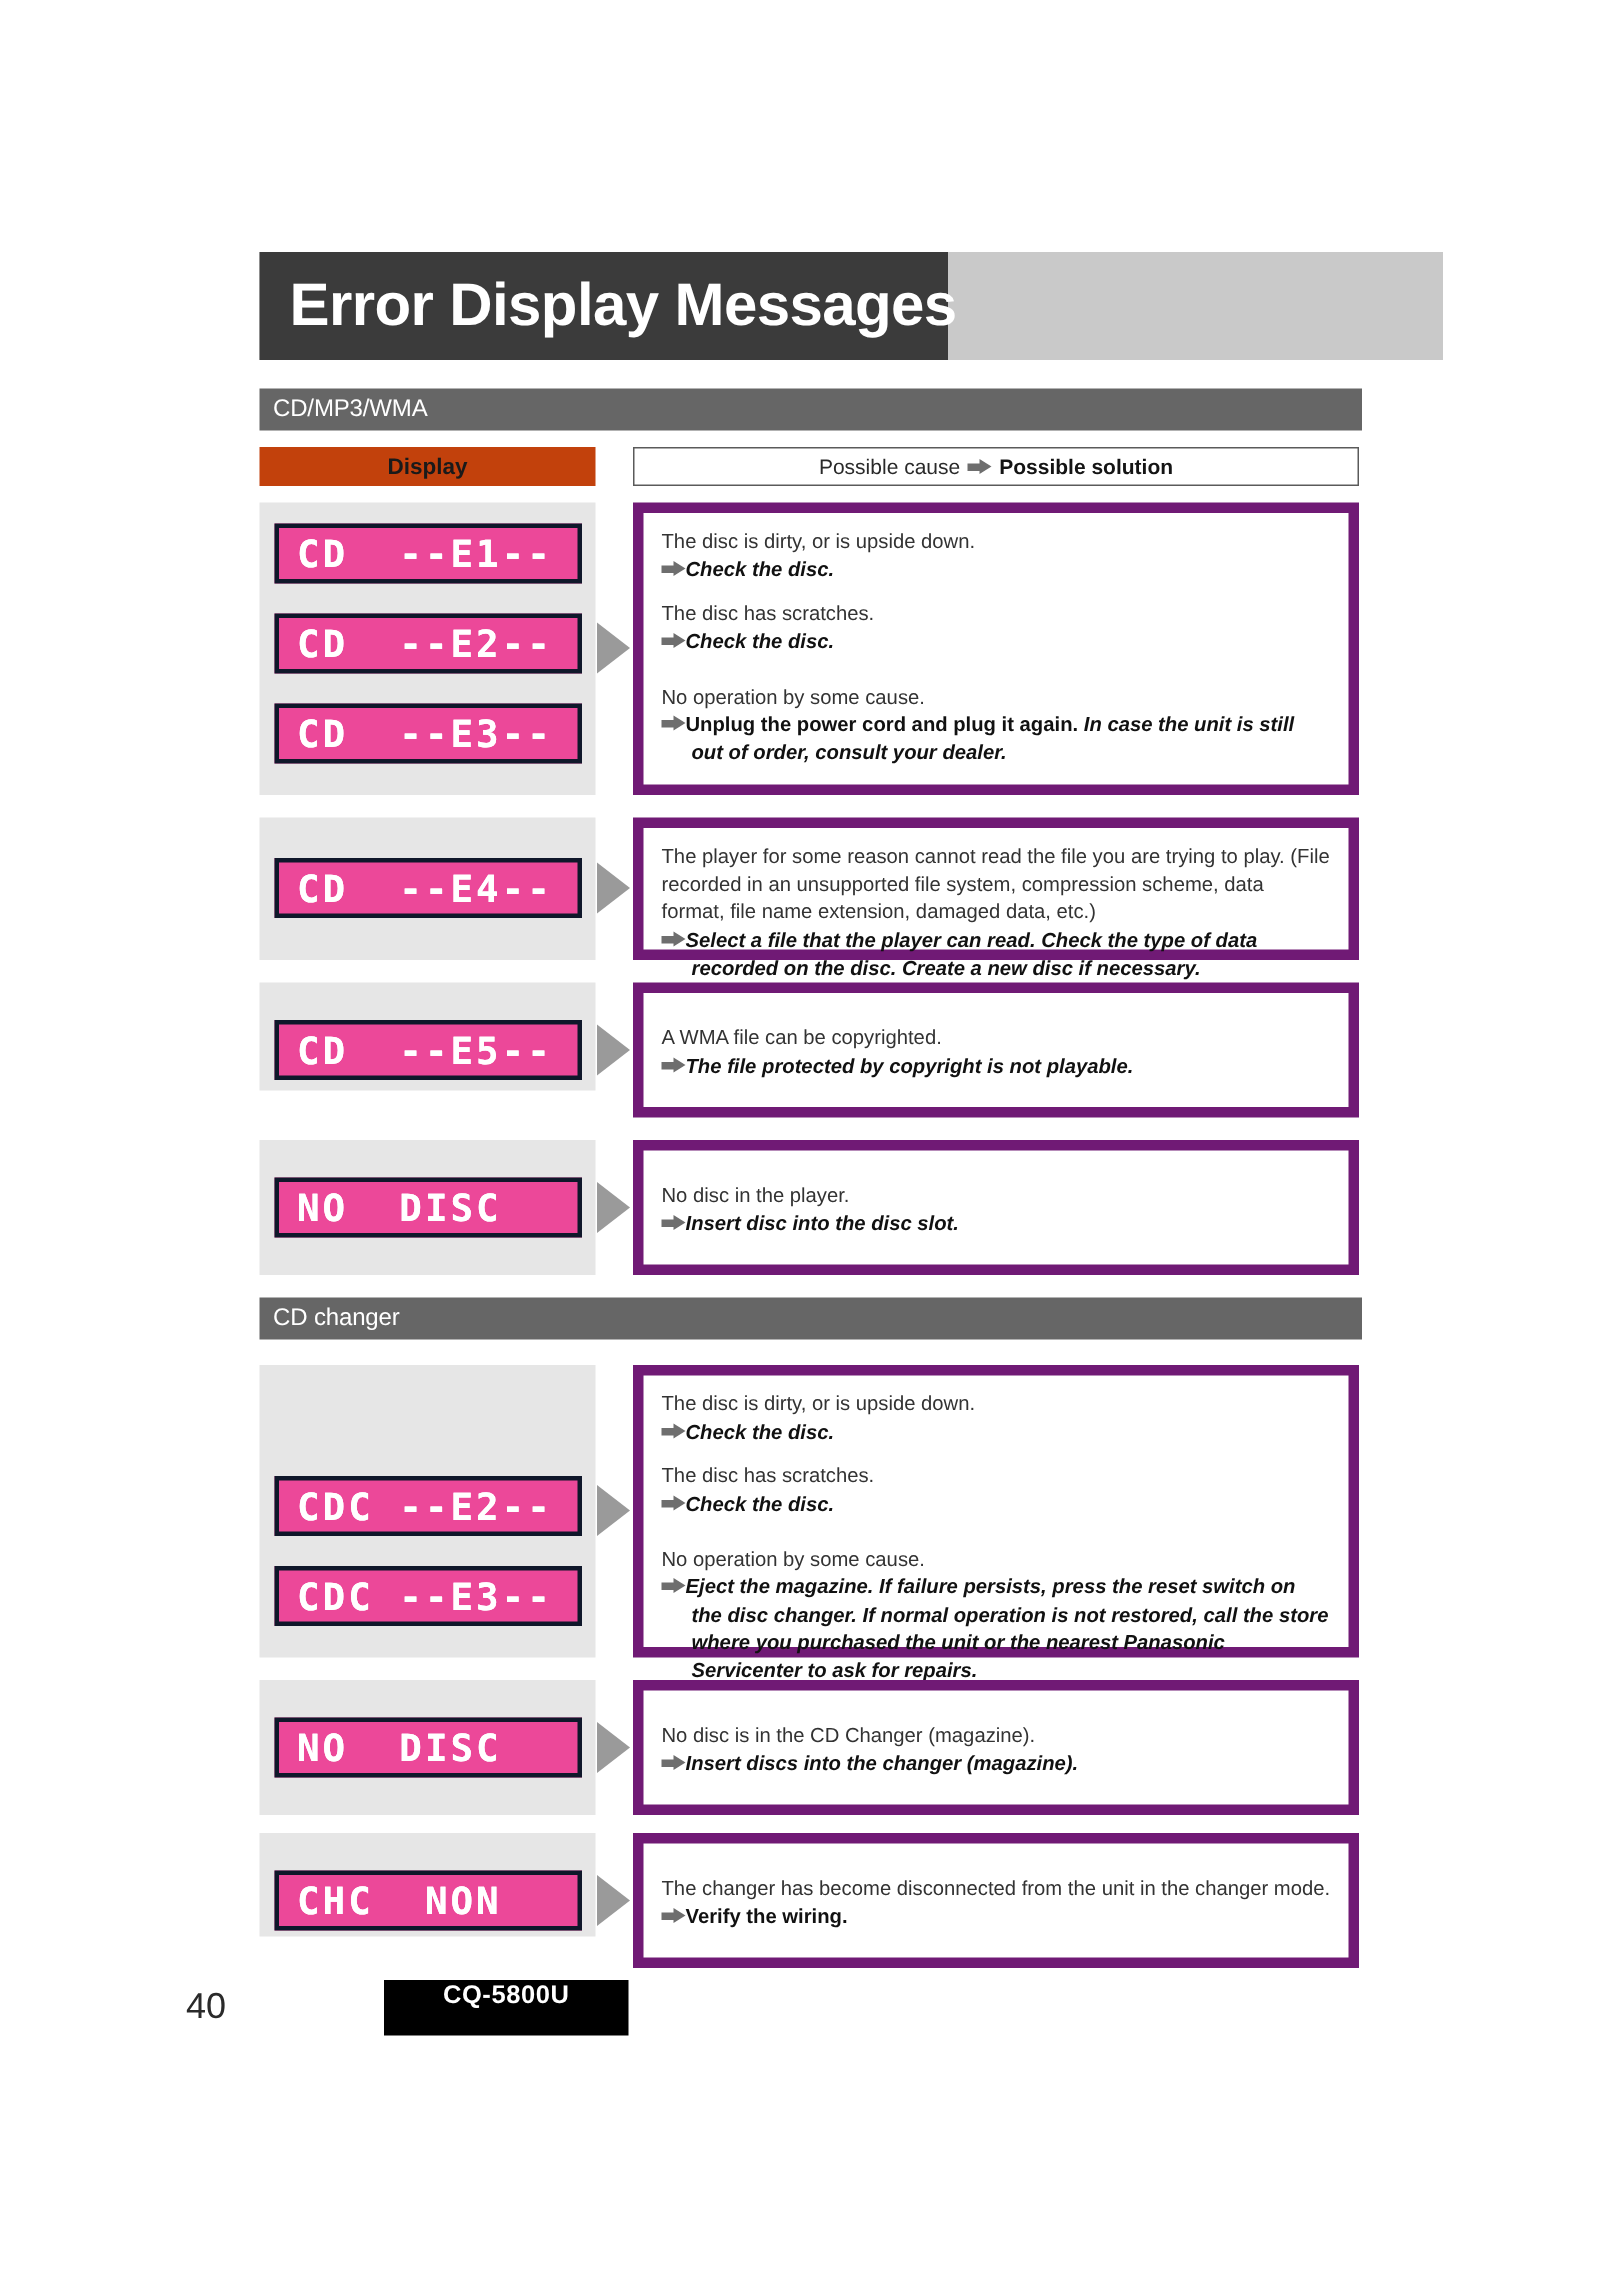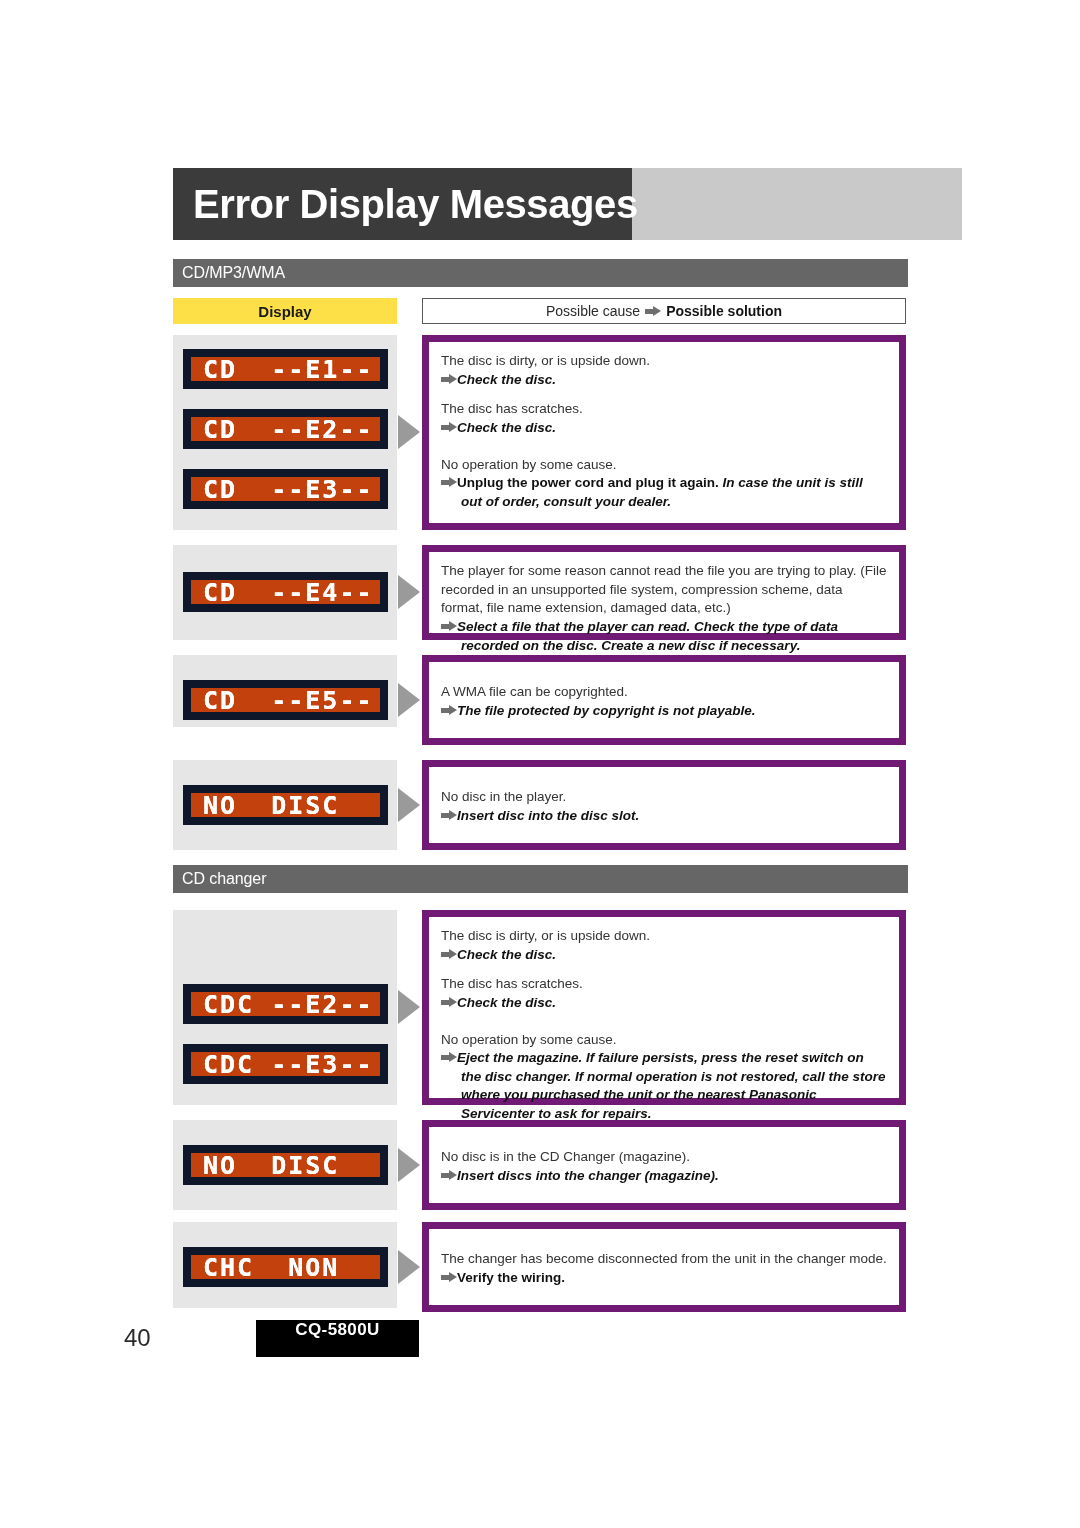--- a/index.html
+++ b/index.html
@@ -72,21 +72,21 @@
   #bar-cdmp3 { top: 259px; }
   #bar-changer { top: 865px; }
 
   
   .hdr-display {
     position: absolute;
     left: 173px;
     top: 298px;
     width: 224px;
     height: 26px;
-    background: #fde047;
+    background: #c2410c;
     display: flex;
     align-items: center;
     justify-content: center;
     font-size: 15px;
     font-weight: bold;
     color: #1a1a1a;
   }
   .hdr-cause {
     position: absolute;
     left: 422px;
@@ -132,22 +132,22 @@
 
   
   .disp-cell {
     position: absolute;
     left: 173px;
     width: 224px;
     background: #e6e6e6;
   }
   .lcd {
     position: absolute;
-    background: #c2410c;
-    border: 8px solid #0f172a;
+    background: #ec4899;
+    border: 3px solid #0f172a;
     box-sizing: border-box;
     display: flex;
     align-items: center;
     overflow: hidden;
   }
   .lcd-txt {
     font-family: "DejaVu Sans Mono", monospace;
     color: #ffffff;
     font-size: 25px;
     font-weight: bold;
@@ -335,21 +335,21 @@
     </div>
   </div>
   <div class="tri" style="left:398px; top:1148px;"></div>
 
   <div class="box" style="top:1120px; height:90px;">
     <div class="gap"></div>
     <p class="cause">No disc is in the CD Changer (magazine).</p>
     <p class="sol"><span class="arrow-glyph"></span><span>Insert discs into the changer (magazine).</span></p>
   </div>
 
-  <div class="disp-cell" style="top:1222px; height:86px;">
+  <div class="disp-cell" style="top:1222px; height:69px;">
     <div class="lcd" style="left:10px; top:25px; width:205px; height:40px;">
       <div class="lcd-txt">CHC  NON</div>
     </div>
   </div>
   <div class="tri" style="left:398px; top:1250px;"></div>
 
   <div class="box" style="top:1222px; height:90px;">
     <div class="gap"></div>
     <p class="cause">The changer has become disconnected from the unit in the changer mode.</p>
     <p class="sol upright"><span class="arrow-glyph"></span><span>Verify the wiring.</span></p>

